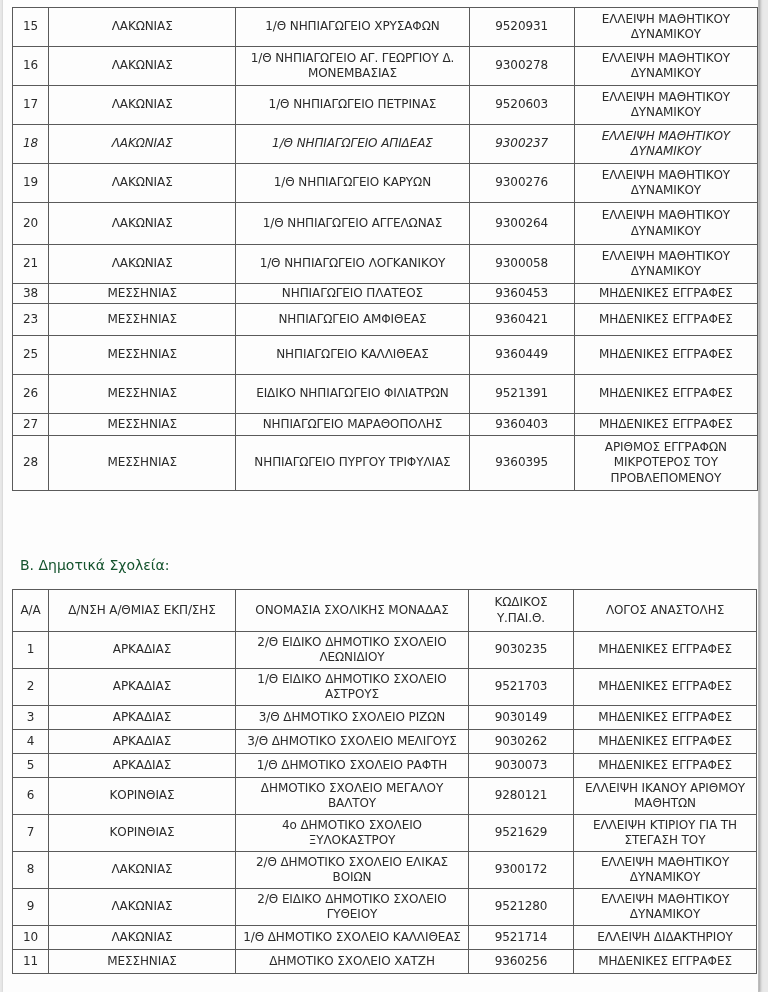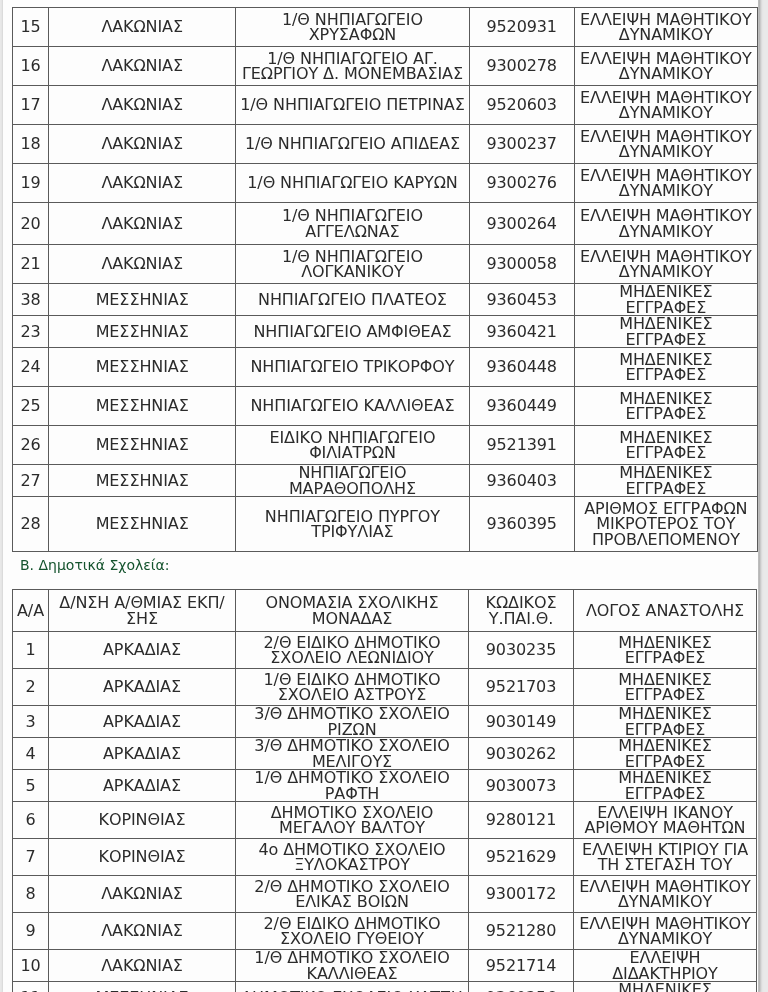--- a/index.html
+++ b/index.html
@@ -13,21 +13,21 @@
     position: absolute; left: 3px; top: -4px;
     width: 755px; height: 996px;
     background: #fdfdfd;
     box-shadow: 1px 1px 3px rgba(0,0,0,0.35);
     border-right: 1px solid #bdbdbd;
   }
   table {
     position: absolute;
     border-collapse: collapse;
     table-layout: fixed;
-    font-size: 16px;
+    font-size: 12px;
     letter-spacing: -0.1px;
   }
   td {
     border: 1.3px solid #5a5a5a;
     text-align: center;
     vertical-align: middle;
     padding: 0 3px;
     line-height: 15.5px;
     color: #2b2b2b;
   }
@@ -73,21 +73,21 @@
           <td>9300278</td>
           <td>ΕΛΛΕΙΨΗ ΜΑΘΗΤΙΚΟΥ ΔΥΝΑΜΙΚΟΥ</td>
         </tr>
         <tr style="height: 39px;">
           <td>17</td>
           <td>ΛΑΚΩΝΙΑΣ</td>
           <td>1/Θ ΝΗΠΙΑΓΩΓΕΙΟ ΠΕΤΡΙΝΑΣ</td>
           <td>9520603</td>
           <td>ΕΛΛΕΙΨΗ ΜΑΘΗΤΙΚΟΥ ΔΥΝΑΜΙΚΟΥ</td>
         </tr>
-        <tr style="height: 39px;">
+        <tr style="height: 39px; font-style: italic;">
           <td>18</td>
           <td>ΛΑΚΩΝΙΑΣ</td>
           <td>1/Θ ΝΗΠΙΑΓΩΓΕΙΟ ΑΠΙΔΕΑΣ</td>
           <td>9300237</td>
           <td>ΕΛΛΕΙΨΗ ΜΑΘΗΤΙΚΟΥ ΔΥΝΑΜΙΚΟΥ</td>
         </tr>
         <tr style="height: 39px;">
           <td>19</td>
           <td>ΛΑΚΩΝΙΑΣ</td>
           <td>1/Θ ΝΗΠΙΑΓΩΓΕΙΟ ΚΑΡΥΩΝ</td>
@@ -113,27 +113,20 @@
           <td>ΜΕΣΣΗΝΙΑΣ</td>
           <td>ΝΗΠΙΑΓΩΓΕΙΟ ΠΛΑΤΕΟΣ</td>
           <td>9360453</td>
           <td>ΜΗΔΕΝΙΚΕΣ ΕΓΓΡΑΦΕΣ</td>
         </tr>
         <tr style="height: 32px;">
           <td>23</td>
           <td>ΜΕΣΣΗΝΙΑΣ</td>
           <td>ΝΗΠΙΑΓΩΓΕΙΟ ΑΜΦΙΘΕΑΣ</td>
           <td>9360421</td>
-          <td>ΜΗΔΕΝΙΚΕΣ ΕΓΓΡΑΦΕΣ</td>
-        </tr>
-        <tr style="height: 39px;">
-          <td>24</td>
-          <td>ΜΕΣΣΗΝΙΑΣ</td>
-          <td>ΝΗΠΙΑΓΩΓΕΙΟ ΤΡΙΚΟΡΦΟΥ</td>
-          <td>9360448</td>
           <td>ΜΗΔΕΝΙΚΕΣ ΕΓΓΡΑΦΕΣ</td>
         </tr>
         <tr style="height: 39px;">
           <td>25</td>
           <td>ΜΕΣΣΗΝΙΑΣ</td>
           <td>ΝΗΠΙΑΓΩΓΕΙΟ ΚΑΛΛΙΘΕΑΣ</td>
           <td>9360449</td>
           <td>ΜΗΔΕΝΙΚΕΣ ΕΓΓΡΑΦΕΣ</td>
         </tr>
         <tr style="height: 39px;">

